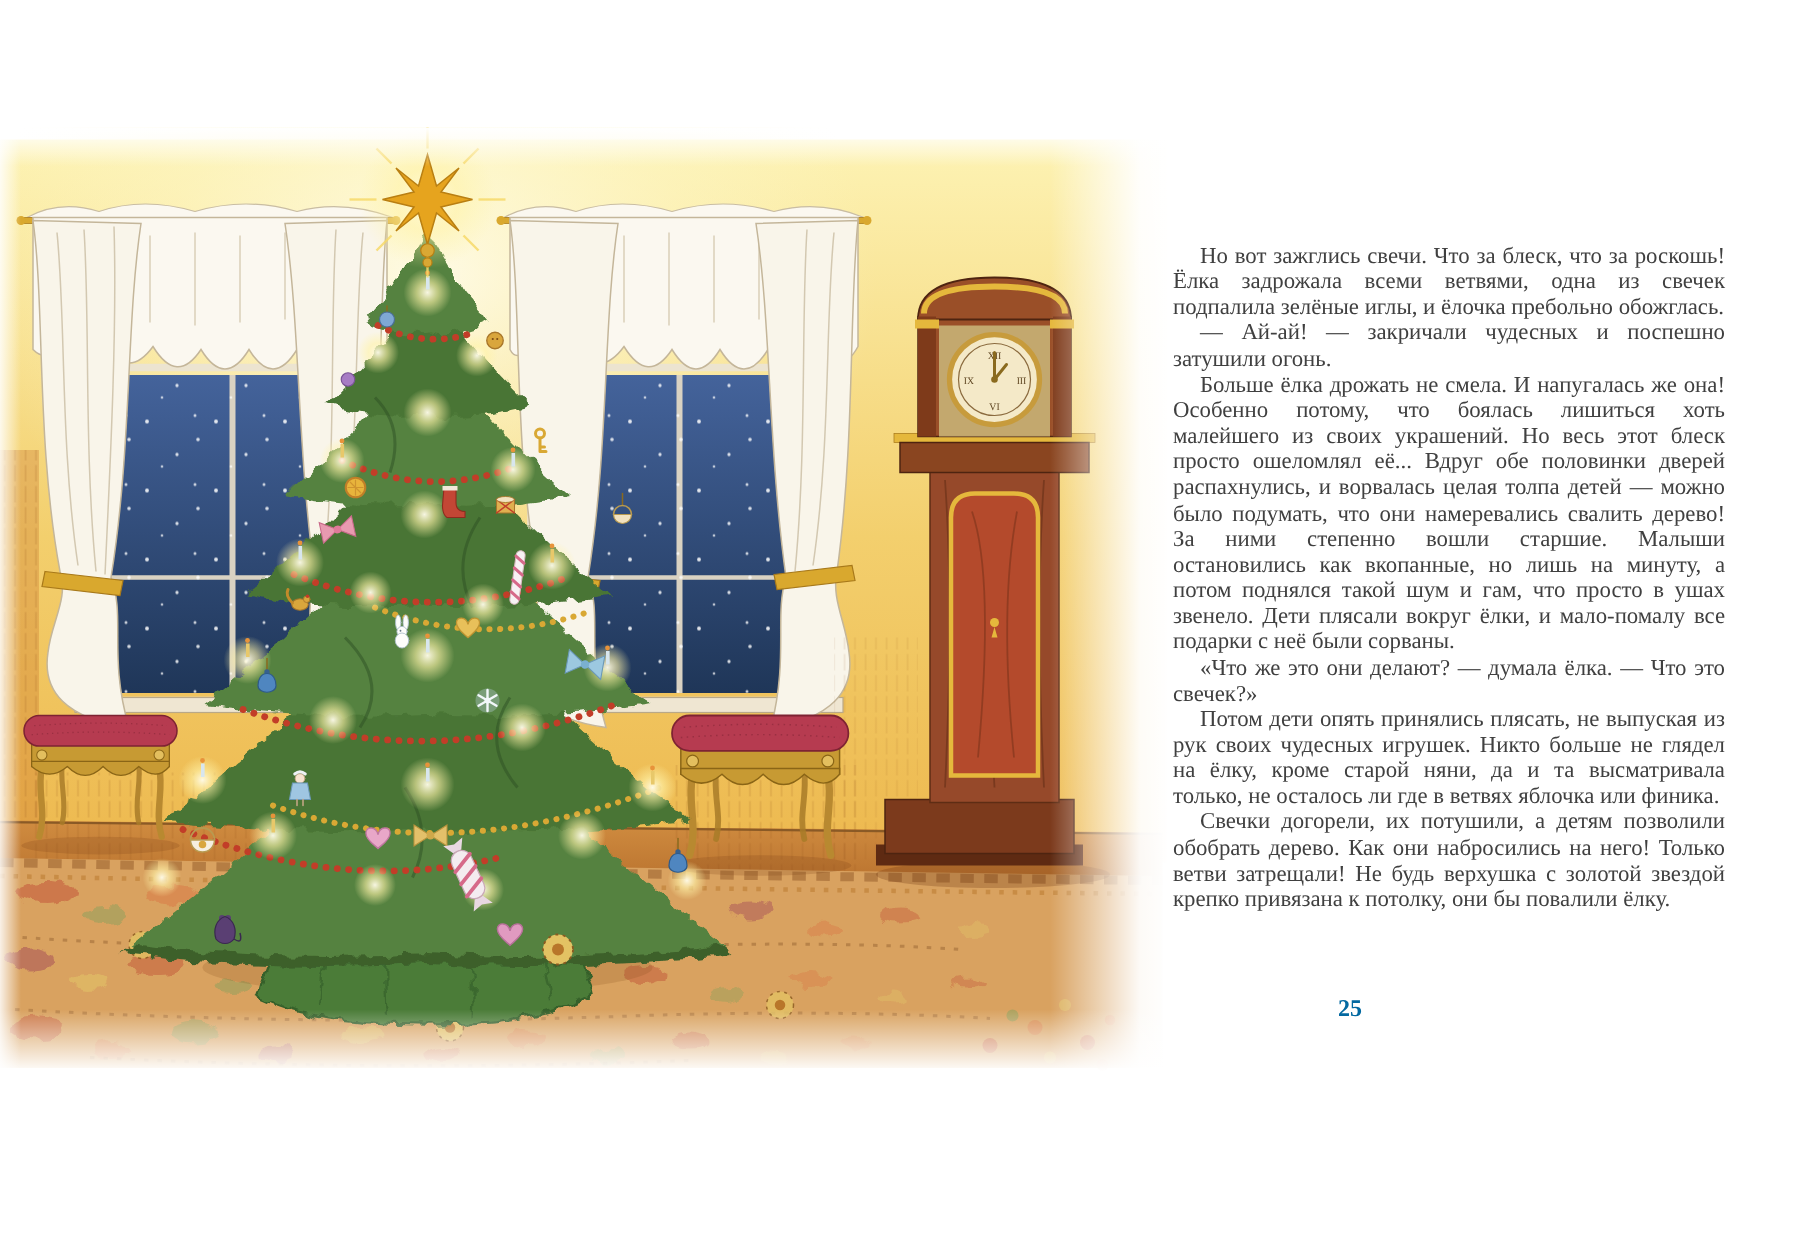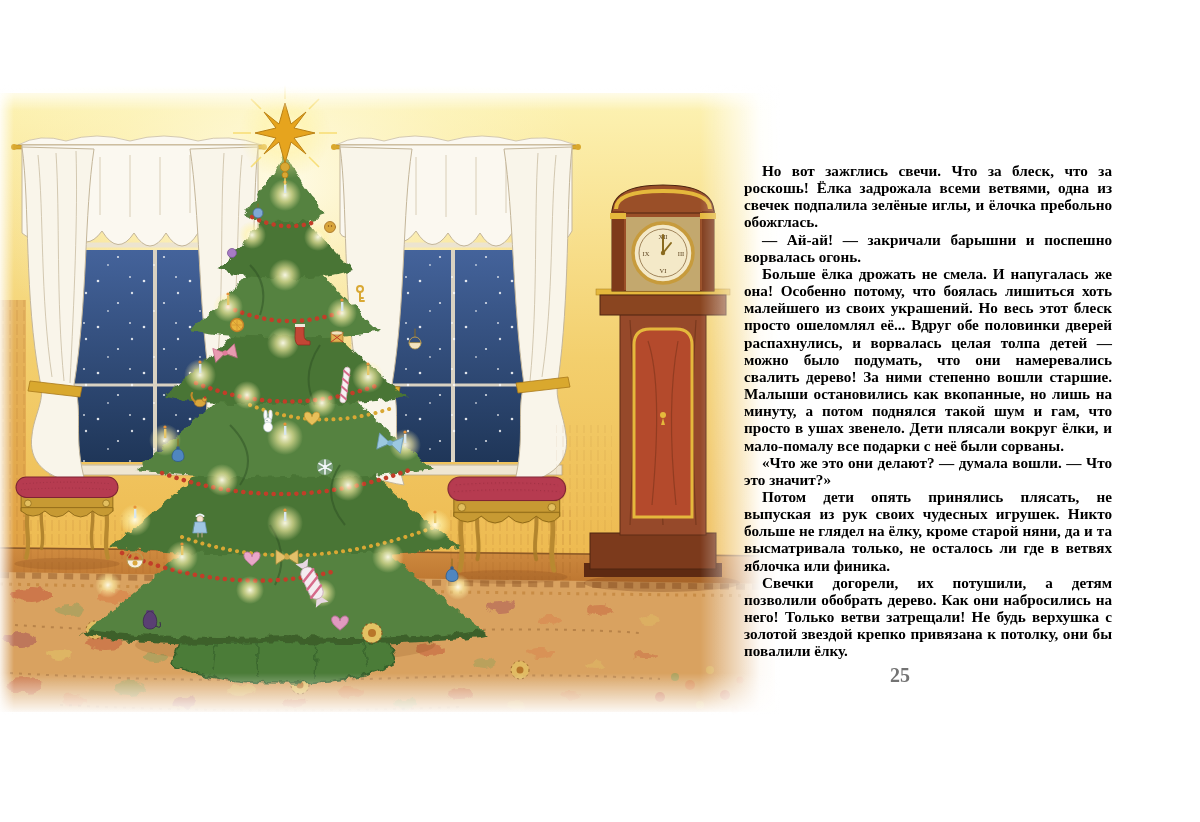--- a/index.html
+++ b/index.html
@@ -1,23 +1,23 @@
 <!DOCTYPE html>
 <html><head>
 <meta charset="utf-8">
 <style>
   html,body{margin:0;padding:0;background:#ffffff;}
   #page{position:relative;width:1200px;height:822px;background:#ffffff;overflow:hidden;
         font-family:"Liberation Serif",serif;}
   #illo{position:absolute;left:0;top:85px;width:780px;height:630px;}
-  #text-col{position:absolute;left:744px;top:162px;width:368px;color:#000000;
-            font-size:15.2px;line-height:17.15px;text-align:justify;font-weight:700;}
+  #text-col{position:absolute;left:782px;top:162px;width:368px;color:#404040;
+            font-size:15.2px;line-height:17.15px;text-align:justify;font-weight:400;}
   #text-col p{margin:0;text-indent:18px;}
   #page-num{position:absolute;left:840px;top:664px;width:120px;text-align:center;
-            color:#737373;font-weight:bold;font-size:20px;}
+            color:#0369a1;font-weight:bold;font-size:16px;}
 </style>
 </head>
 <body>
 
 <div id="page">
 
   <svg id="illo" viewBox="0 0 780 630" role="img" aria-label="Watercolour illustration: a Christmas tree decorated with a golden star, burning candles, bead garlands and toys stands on a patterned carpet in a warm yellow room at night; two windows with white curtains show a dark snowy sky; a grandfather clock and two crimson stools stand by the wall.">
     <defs>
       <linearGradient id="wallG" x1="0" y1="0" x2="0" y2="1">
         <stop offset="0" stop-color="#fdf3b4"></stop>
@@ -475,22 +475,22 @@
     </g>
 
     <rect x="700" y="0" width="80" height="630" fill="url(#fadeR)"></rect>
     <rect x="0" y="588" width="780" height="42" fill="url(#fadeB)"></rect>
     <rect x="0" y="0" width="780" height="26" fill="url(#fadeT)"></rect>
     <rect x="0" y="0" width="14" height="630" fill="url(#fadeL)"></rect>
   </svg>
 
   <div id="text-col">
     <p>Но вот зажглись свечи. Что за блеск, что за роскошь! Ёлка задрожала всеми ветвями, одна из свечек подпалила зелёные иглы, и ёлочка пребольно обожглась.</p>
-    <p>— Ай-ай! — закричали барышни и поспешно ворвалась огонь.</p>
+    <p>— Ай-ай! — закричали чудесных и поспешно затушили огонь.</p>
     <p>Больше ёлка дрожать не смела. И напугалась же она! Особенно потому, что боялась лишиться хоть малейшего из своих украшений. Но весь этот блеск просто ошеломлял её... Вдруг обе половинки дверей распахнулись, и ворвалась целая толпа детей — можно было подумать, что они намеревались свалить дерево! За ними степенно вошли старшие. Малыши остановились как вкопанные, но лишь на минуту, а потом поднялся такой шум и гам, что просто в ушах звенело. Дети плясали вокруг ёлки, и мало-помалу все подарки с неё были сорваны.</p>
-    <p>«Что же это они делают? — думала вошли. — Что это значит?»</p>
+    <p>«Что же это они делают? — думала ёлка. — Что это свечек?»</p>
     <p>Потом дети опять принялись плясать, не выпуская из рук своих чудесных игрушек. Никто больше не глядел на ёлку, кроме старой няни, да и та высматривала только, не осталось ли где в ветвях яблочка или финика.</p>
     <p>Свечки догорели, их потушили, а детям позволили обобрать дерево. Как они набросились на него! Только ветви затрещали! Не будь верхушка с золотой звездой крепко привязана к потолку, они бы повалили ёлку.</p>
   </div>
 
   <div id="page-num">25</div>
 
 </div>
 
 </body></html>

